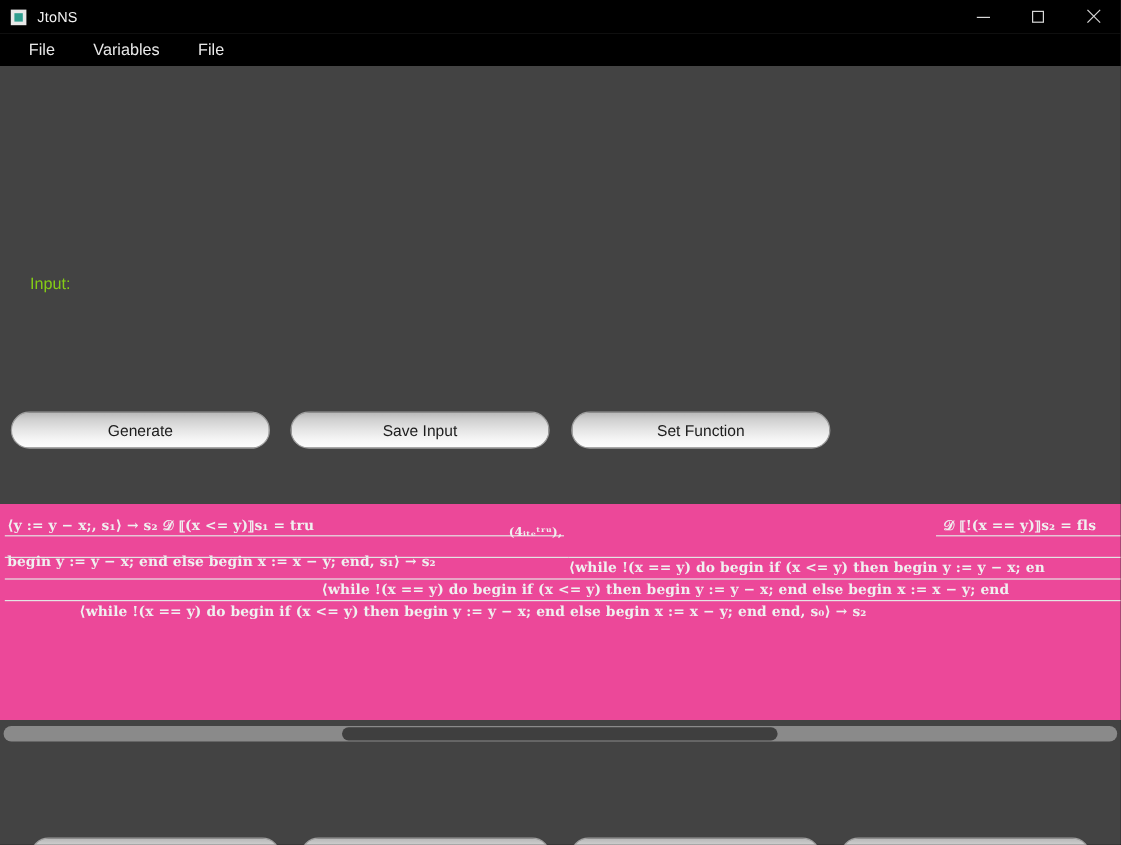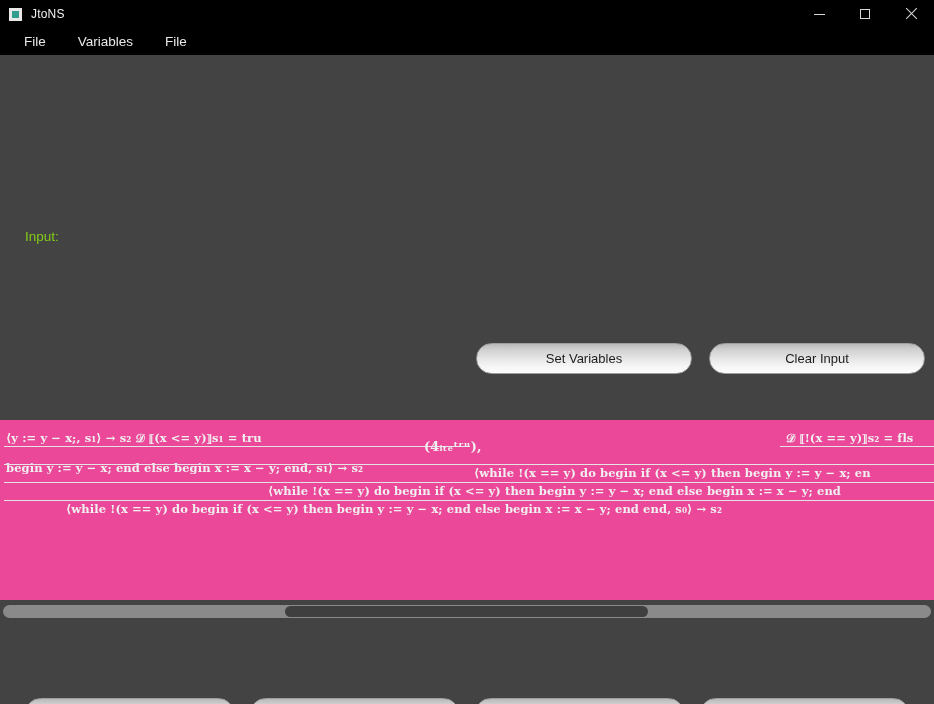--- a/index.html
+++ b/index.html
@@ -243,35 +243,36 @@
     <div class="menu-item">File</div>
     <div class="menu-item">Variables</div>
     <div class="menu-item">File</div>
   </div>
 
   <div class="body-panel">
 
     <div class="input-label">Input:</div>
 
 
-    <button class="btn btn-row1" id="btn-set-vars">Set Variables</button>
-    <button class="btn btn-row1" id="btn-clear-input">Clear Input</button>
+    <button class="btn btn-row1" id="btn-generate">Generate</button>
+    <button class="btn btn-row1" id="btn-save-input">Save Input</button>
+    <button class="btn btn-row1" id="btn-set-vars">Set Function</button>
 
     <div class="canvas-wrap">
       <div class="deriv">
 
         <div class="deriv-line" style="left:6px; top:11px;">⟨y := y − x;,   s₁⟩ → s₂    𝒟    ⟦(x &lt;= y)⟧s₁ = tru</div>
         <div class="deriv-line" style="left:786px; top:11px;">𝒟    ⟦!(x == y)⟧s₂ = fls</div>
 
         <div class="rule-bar" style="left:4px; top:26px; width:466px;"></div>
 
         <div class="rule-bar" style="left:780px; top:26px; width:154px;"></div>
 
         <div class="deriv-line" style="left:6px; top:41px;">begin   y := y − x;   end   else   begin   x := x − y;   end,   s₁⟩ → s₂</div>
-        <div class="deriv-line" style="left:424px; top:19px; font-size:13px;">(4ᵢₜₑᵗʳᵘ),</div>
+        <div class="deriv-line" style="left:424px; top:19px; font-size:10px;">(4ᵢₜₑᵗʳᵘ),</div>
 
         <div class="rule-bar" style="left:4px; top:44px; width:470px;"></div>
         <div class="rule-bar" style="left:474px; top:44px; width:460px;"></div>
 
         <div class="deriv-line" style="left:474px; top:46px;">⟨while   !(x == y)   do   begin   if   (x &lt;= y)   then   begin   y := y − x;   en</div>
 
         <div class="rule-bar" style="left:4px; top:62px; width:930px;"></div>
 
         <div class="deriv-line" style="left:268px; top:64px;">⟨while   !(x == y)   do   begin   if   (x &lt;= y)   then   begin   y := y − x;   end   else   begin   x := x − y;   end</div>
 

